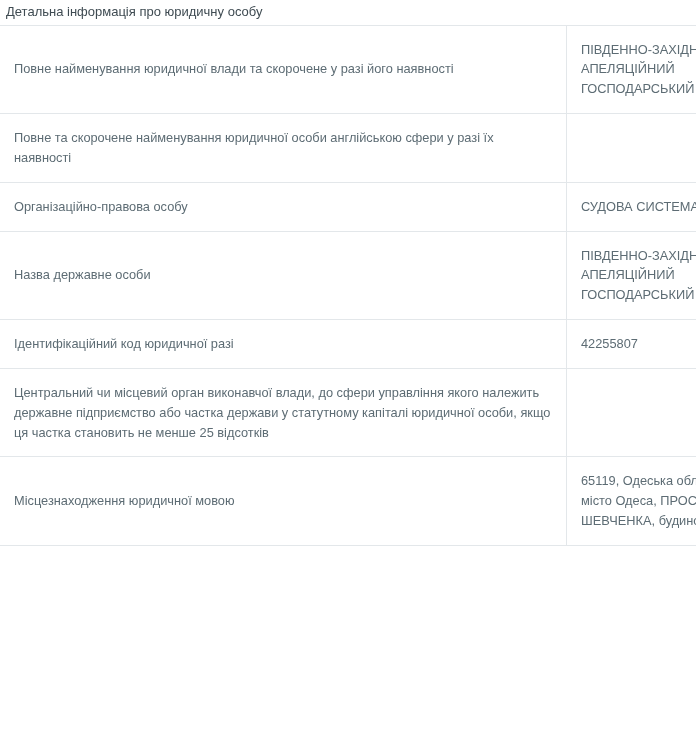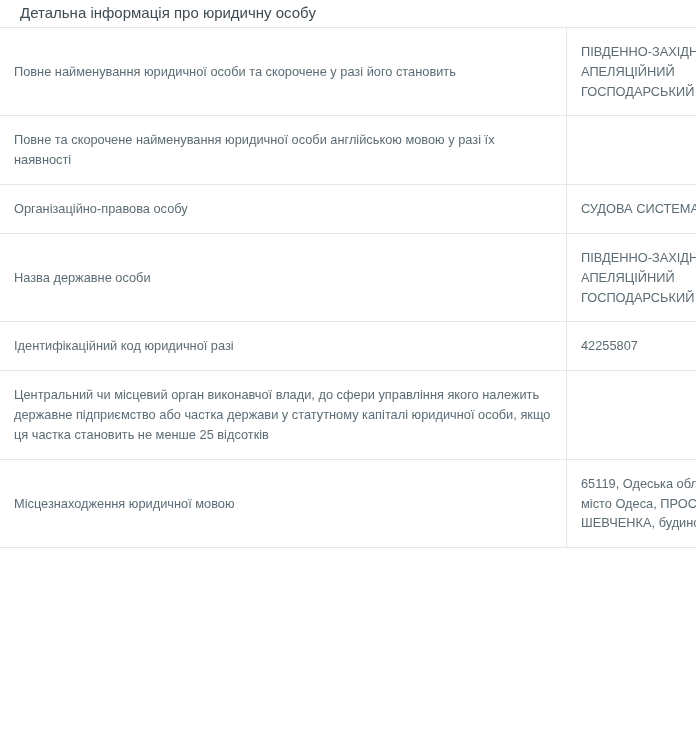--- a/index.html
+++ b/index.html
@@ -9,23 +9,23 @@
   }
   body {
     width: 696px;
     height: 751px;
     font-family: "Liberation Sans", sans-serif;
     font-size: 13px;
     color: #5a6a72;
     overflow: hidden;
   }
   .page-title {
-    font-size: 15px;
+    font-size: 13px;
     color: #3f4b52;
-    padding: 4px 6px 5px 20px;
+    padding: 4px 6px 5px 6px;
     line-height: 1.2;
     font-family: "Liberation Sans", sans-serif;
   }
   table.info-table {
     border-collapse: collapse;
     width: 696px;
     table-layout: fixed;
   }
   table.info-table tr {
     border-top: 1px solid #e3e7ea;
@@ -54,25 +54,25 @@
   }
 </style>
 </head>
 <body>
 
 <div class="page-title">Детальна інформація про юридичну особу</div>
 
 <table class="info-table">
   <tbody>
     <tr>
-      <td class="label-cell">Повне найменування юридичної особи та скорочене у разі його становить</td>
+      <td class="label-cell">Повне найменування юридичної влади та скорочене у разі його наявності</td>
       <td class="value-cell">ПІВДЕННО-ЗАХІДНИЙ АПЕЛЯЦІЙНИЙ ГОСПОДАРСЬКИЙ СУД</td>
     </tr>
     <tr>
-      <td class="label-cell">Повне та скорочене найменування юридичної особи англійською мовою у разі їх наявності</td>
+      <td class="label-cell">Повне та скорочене найменування юридичної особи англійською сфери у разі їх наявності</td>
       <td class="value-cell"></td>
     </tr>
     <tr>
       <td class="label-cell">Організаційно-правова особу</td>
       <td class="value-cell">СУДОВА СИСТЕМА</td>
     </tr>
     <tr>
       <td class="label-cell">Назва державне особи</td>
       <td class="value-cell">ПІВДЕННО-ЗАХІДНИЙ АПЕЛЯЦІЙНИЙ ГОСПОДАРСЬКИЙ СУД</td>
     </tr>

